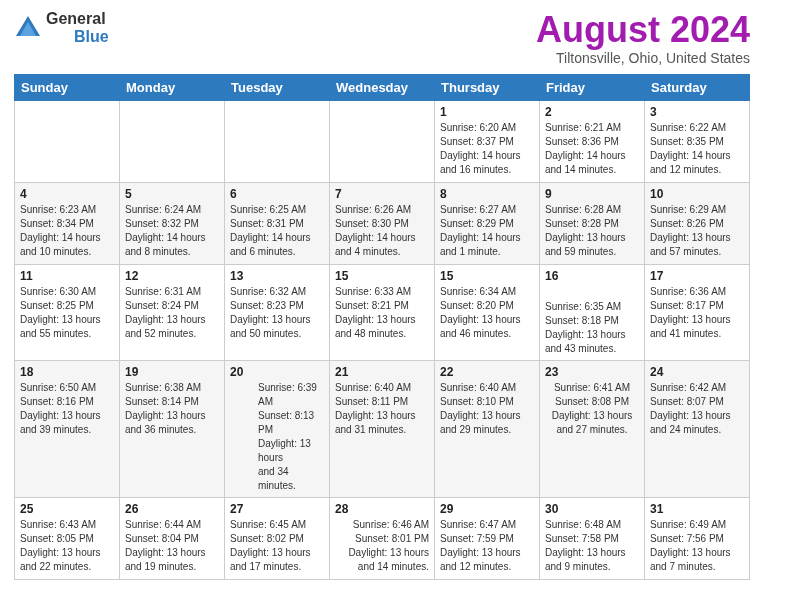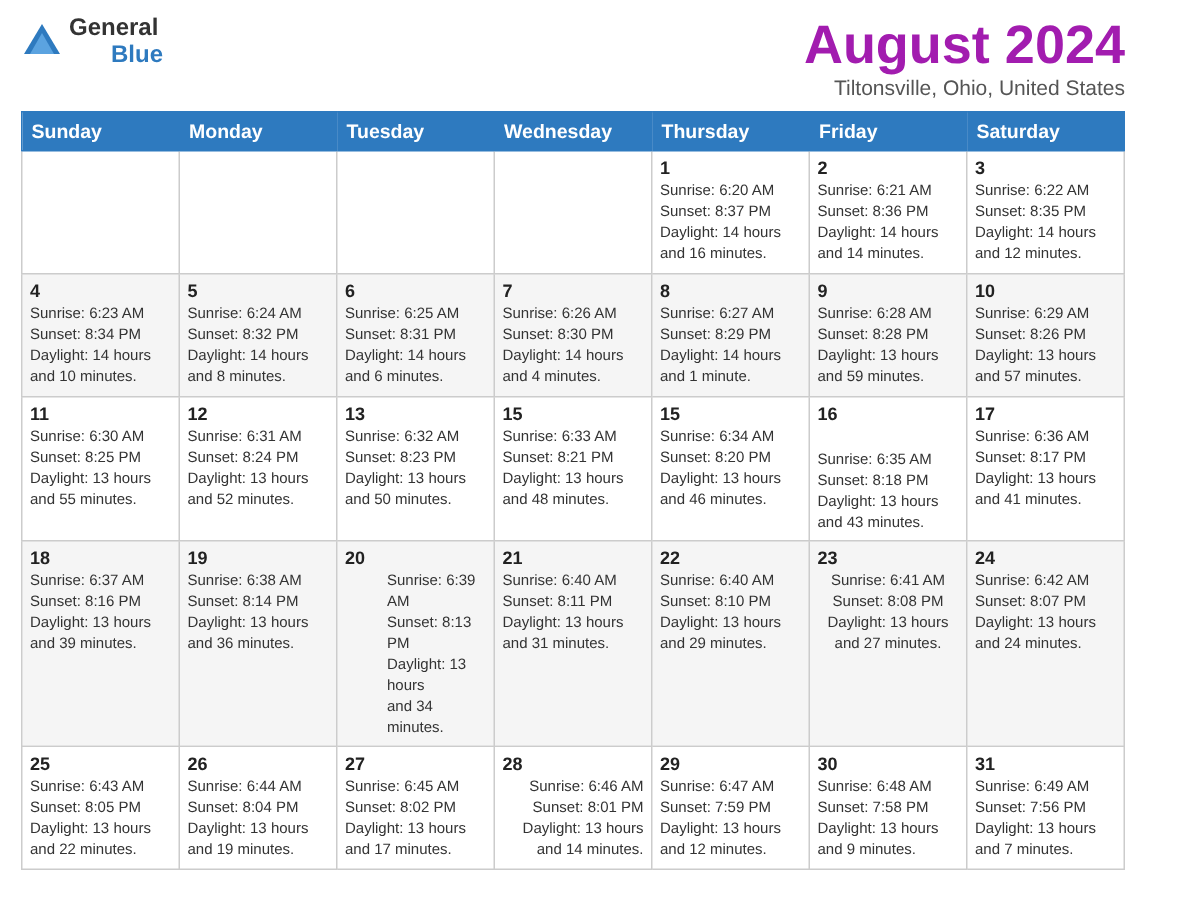--- a/index.html
+++ b/index.html
@@ -258,21 +258,21 @@
             <span class="day-num">17</span>
             <div class="day-info" style="white-space: pre-line;">Sunrise: 6:36 AM
 Sunset: 8:17 PM
 Daylight: 13 hours
 and 41 minutes.</div>
           </td>
         </tr>
         <tr>
           <td>
             <span class="day-num">18</span>
-            <div class="day-info" style="white-space: pre-line;">Sunrise: 6:37 AM
+            <div class="day-info" style="white-space: pre-line;">Sunrise: 6:50 AM
 Sunset: 8:16 PM
 Daylight: 13 hours
 and 39 minutes.</div>
           </td>
           <td>
             <span class="day-num">19</span>
             <div class="day-info" style="white-space: pre-line;">Sunrise: 6:38 AM
 Sunset: 8:14 PM
 Daylight: 13 hours
 and 36 minutes.</div>

